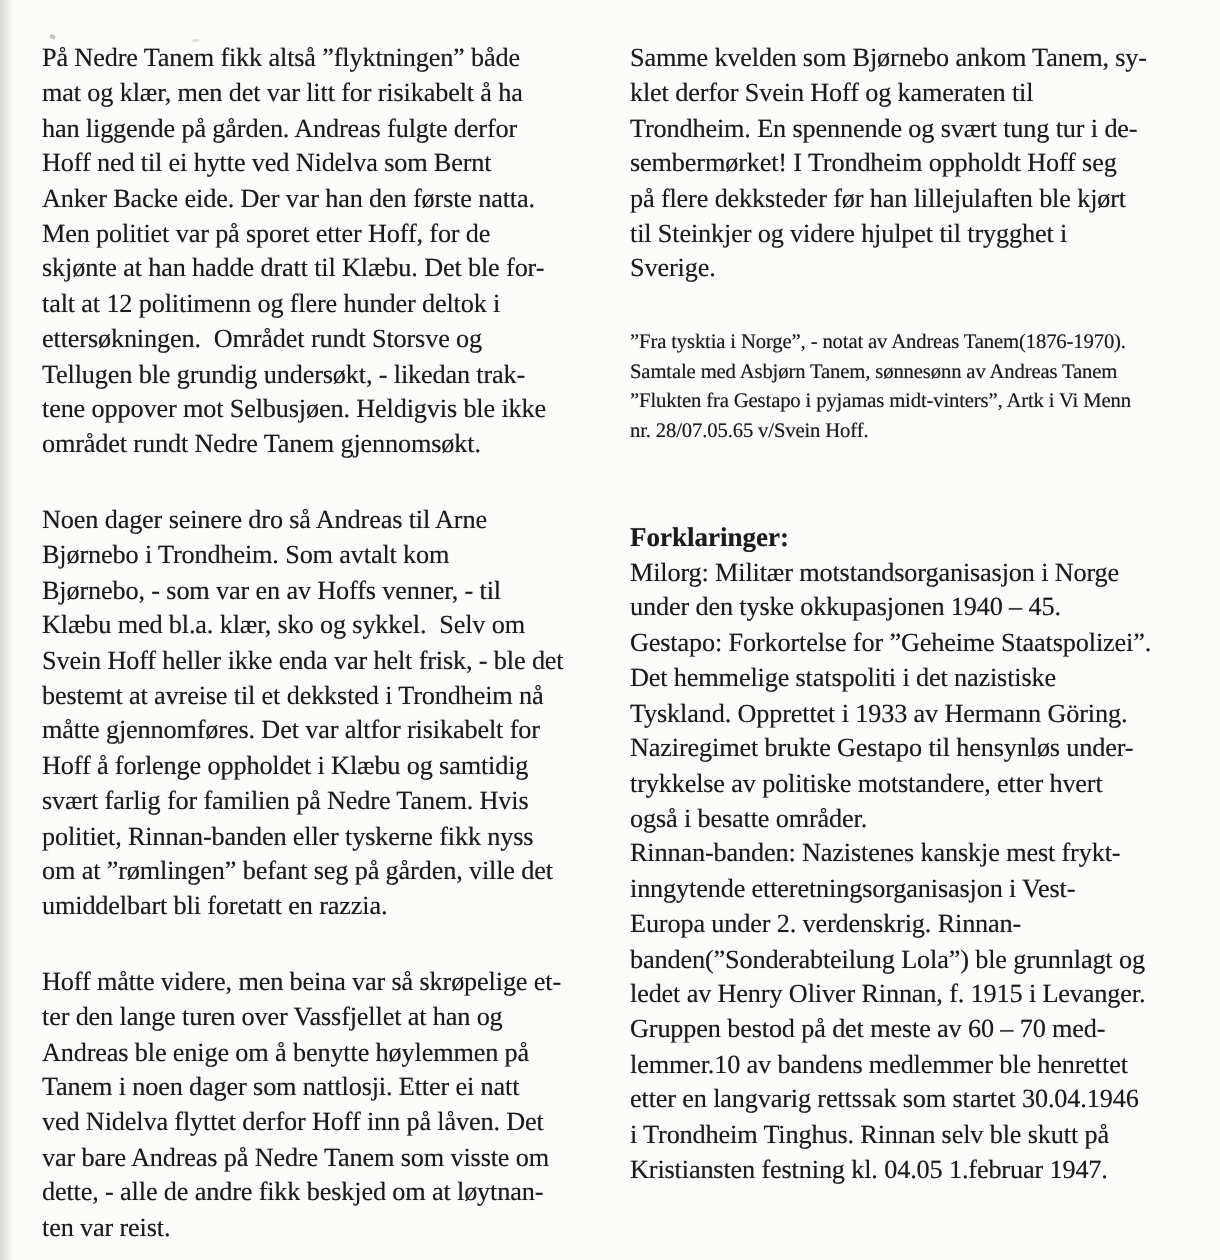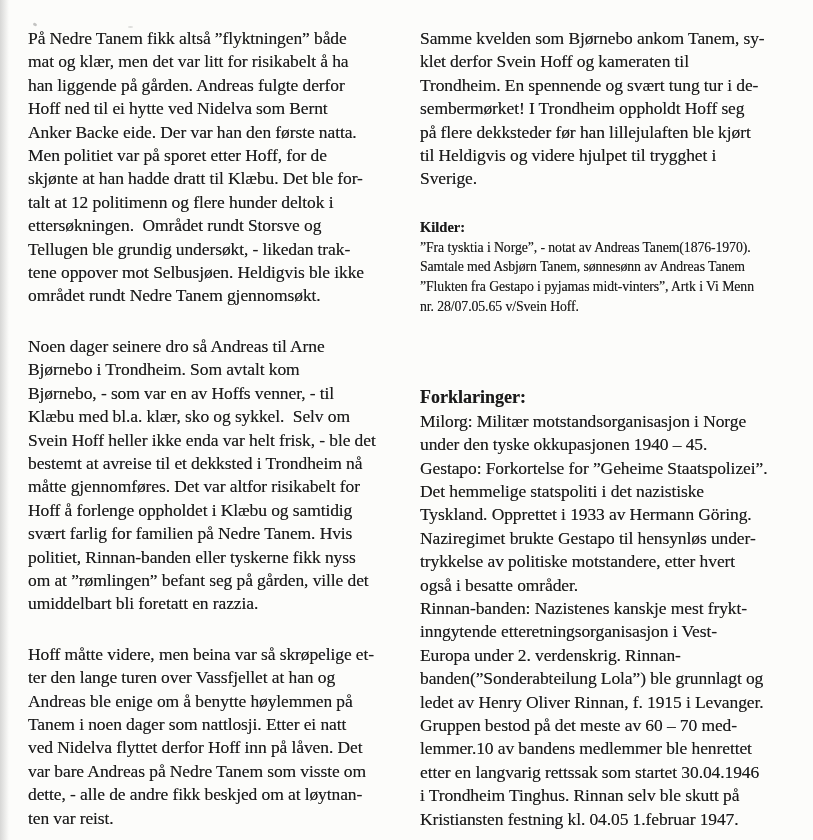--- a/index.html
+++ b/index.html
@@ -67,21 +67,21 @@
   }
   .small-text {
     margin: 0;
     font-size: 13.8px;
     line-height: 19.7px;
     letter-spacing: -0.1px;
     white-space: pre;
     text-shadow: 0 0 0.5px rgba(30,30,30,0.55);
   }
 
-  .explanations-section { margin-top: 70px; }
+  .explanations-section { margin-top: 50px; }
   .body-heading {
     margin: 0;
     font-size: 18px;
     line-height: 23.4px;
     font-weight: bold;
     white-space: pre;
     text-shadow: 0 0 0.5px rgba(30,30,30,0.55);
   }
 </style>
 </head>
@@ -127,25 +127,24 @@
 dette, - alle de andre fikk beskjed om at løytnan-
 ten var reist.</p>
   </div>
 
   <div class="col col-right">
     <p class="body-text">Samme kvelden som Bjørnebo ankom Tanem, sy-
 klet derfor Svein Hoff og kameraten til
 Trondheim. En spennende og svært tung tur i de-
 sembermørket! I Trondheim oppholdt Hoff seg
 på flere dekksteder før han lillejulaften ble kjørt
-til Heldigvis og videre hjulpet til trygghet i
+til Steinkjer og videre hjulpet til trygghet i
 Sverige.</p>
 
     <div class="sources-section">
-      <h3 class="small-heading">Kilder:</h3>
       <p class="small-text">”Fra tysktia i Norge”, - notat av Andreas Tanem(1876-1970).
 Samtale med Asbjørn Tanem, sønnesønn av Andreas Tanem
 ”Flukten fra Gestapo i pyjamas midt-vinters”, Artk i Vi Menn
 nr. 28/07.05.65 v/Svein Hoff.</p>
     </div>
 
     <div class="explanations-section">
       <h3 class="body-heading">Forklaringer:</h3>
       <p class="body-text">Milorg: Militær motstandsorganisasjon i Norge
 under den tyske okkupasjonen 1940 – 45.

